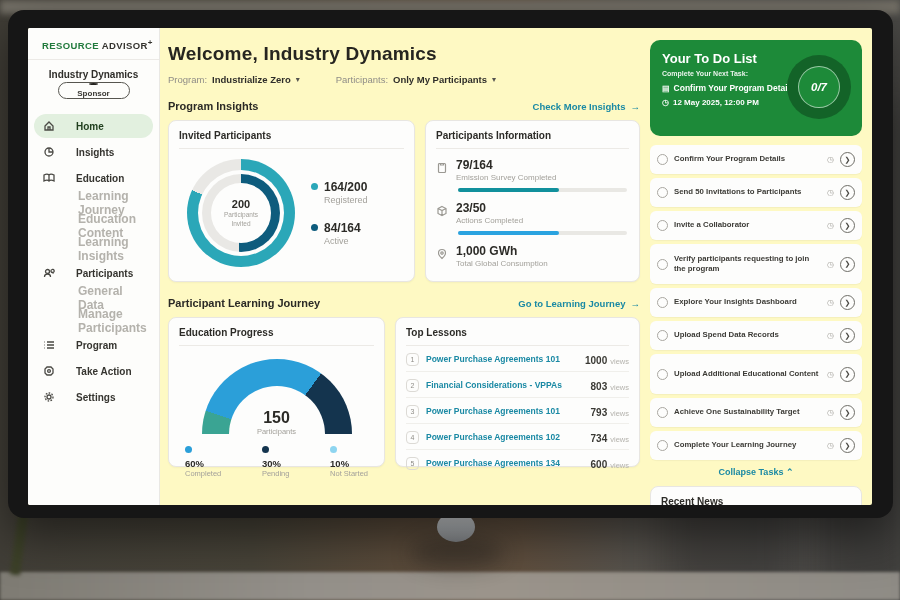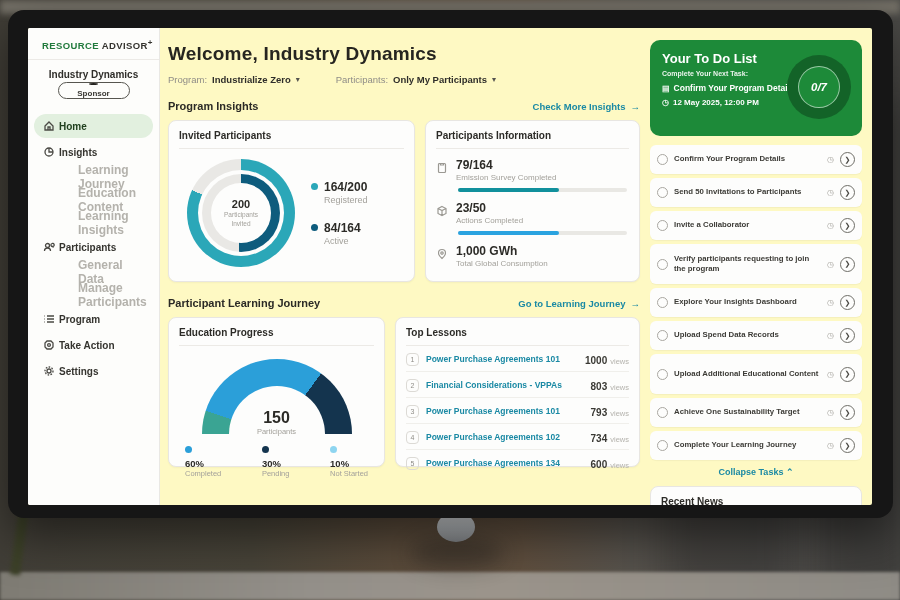--- a/index.html
+++ b/index.html
@@ -29,21 +29,21 @@
   
   .sidebar { position:absolute; left:0; top:0; width:132px; height:100%; background:#fdfdfb; border-right:1px solid #e9e8e4; }
   .logo { padding:10px 0 8px 14px; font-size:9.5px; font-weight:700; letter-spacing:.4px; border-bottom:1px solid #eceae6; }
   .logo .lg-a { color:#217a3c; } .logo .lg-b { color:#35342f; } .logo .lg-plus { color:#35342f; font-size:8px; vertical-align:super; }
   .org { text-align:center; margin-top:9px; font-size:10px; font-weight:700; color:#2f2e2a; }
   .sponsor { margin:2px auto 0; width:72px; height:17px; border:1px solid #56554f; border-radius:9px;
     display:flex; align-items:center; justify-content:center; gap:4px; font-size:8px; font-weight:700; color:#3a3934;flex-direction:column; }
   .sponsor-dot { width:9px; height:9px; border-radius:50%; background:#23221e; position:relative; }
   .sponsor-dot::after { content:""; position:absolute; left:3px; top:3px; width:3px; height:3px; border-radius:50%; background:#fdfdfb; }
   .nav { margin-top:14px; display:flex; flex-direction:column; }
-  .nav-item { display:flex; align-items:center; gap:4px; height:24px; margin:1px 6px; padding-left:9px;
+  .nav-item { display:flex; align-items:center; gap:21px; height:24px; margin:1px 6px; padding-left:9px;
     font-size:10px; font-weight:700; color:#35342f; border-radius:13px; cursor:pointer; }
   .nav-item.active { background:#e2f0df; color:#21401f; }
   .nav-item svg { width:12px; height:12px; stroke:#4a4944; fill:none; stroke-width:1.3; flex:0 0 12px; }
   .nav-sub { height:23px; margin:0 22px; padding-left:28px; display:flex; align-items:center;
     font-size:12px; color:#b4b2ac; font-weight:600; cursor:pointer; }
 
   
   .main { position:absolute; left:140px; top:0; width:482px; height:100%; }
   .welcome { margin-top:15px; font-size:19px; font-weight:700; color:#262520; letter-spacing:.2px; }
   .filters { display:flex; gap:36px; margin-top:9px; align-items:center; }
@@ -162,20 +162,26 @@
             </svg>
         <span>Home</span>
       </div>
       <div class="nav-item">
         <svg viewBox="0 0 12 12">
               <circle cx="6" cy="6" r="4"></circle>
               <path d="M6 2 V6 H10"></path>
             </svg>
         <span>Insights</span>
       </div>
+      <div class="nav-item">
+        <svg viewBox="0 0 12 12">
+              <path d="M1 3 C3 2 5 2 6 3 C7 2 9 2 11 3 V9 C9 8 7 8 6 9 C5 8 3 8 1 9 Z M6 3 V9"></path>
+            </svg>
+        <span>Education</span>
+      </div>
       <div class="nav-sub">
         <span>Learning Journey</span>
       </div>
       <div class="nav-sub">
         <span>Education Content</span>
       </div>
       <div class="nav-sub">
         <span>Learning Insights</span>
       </div>
       <div class="nav-item">

